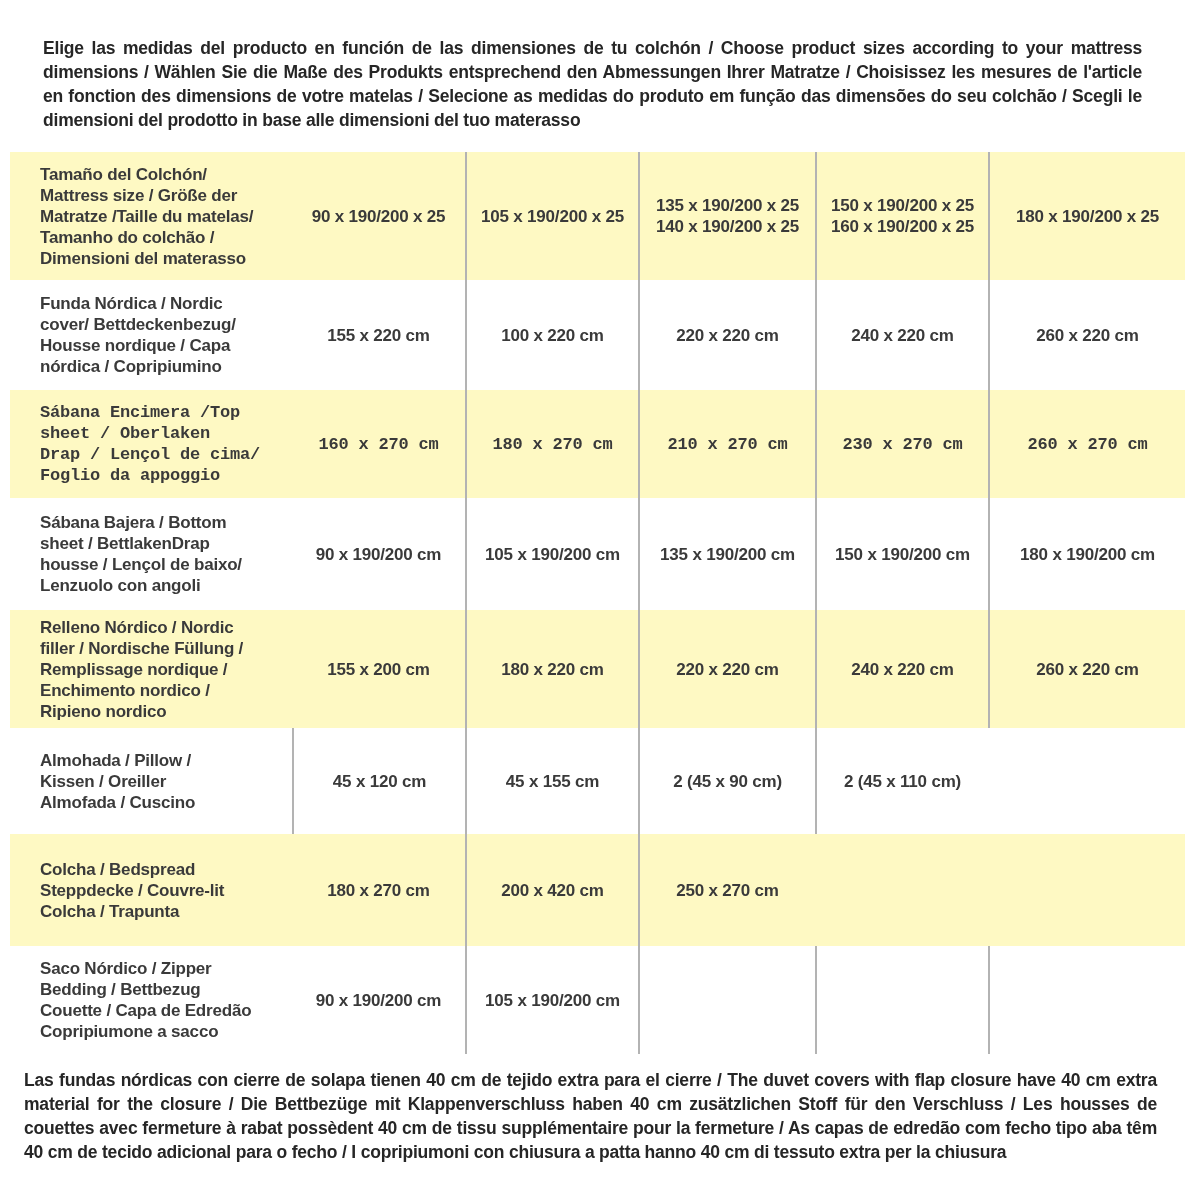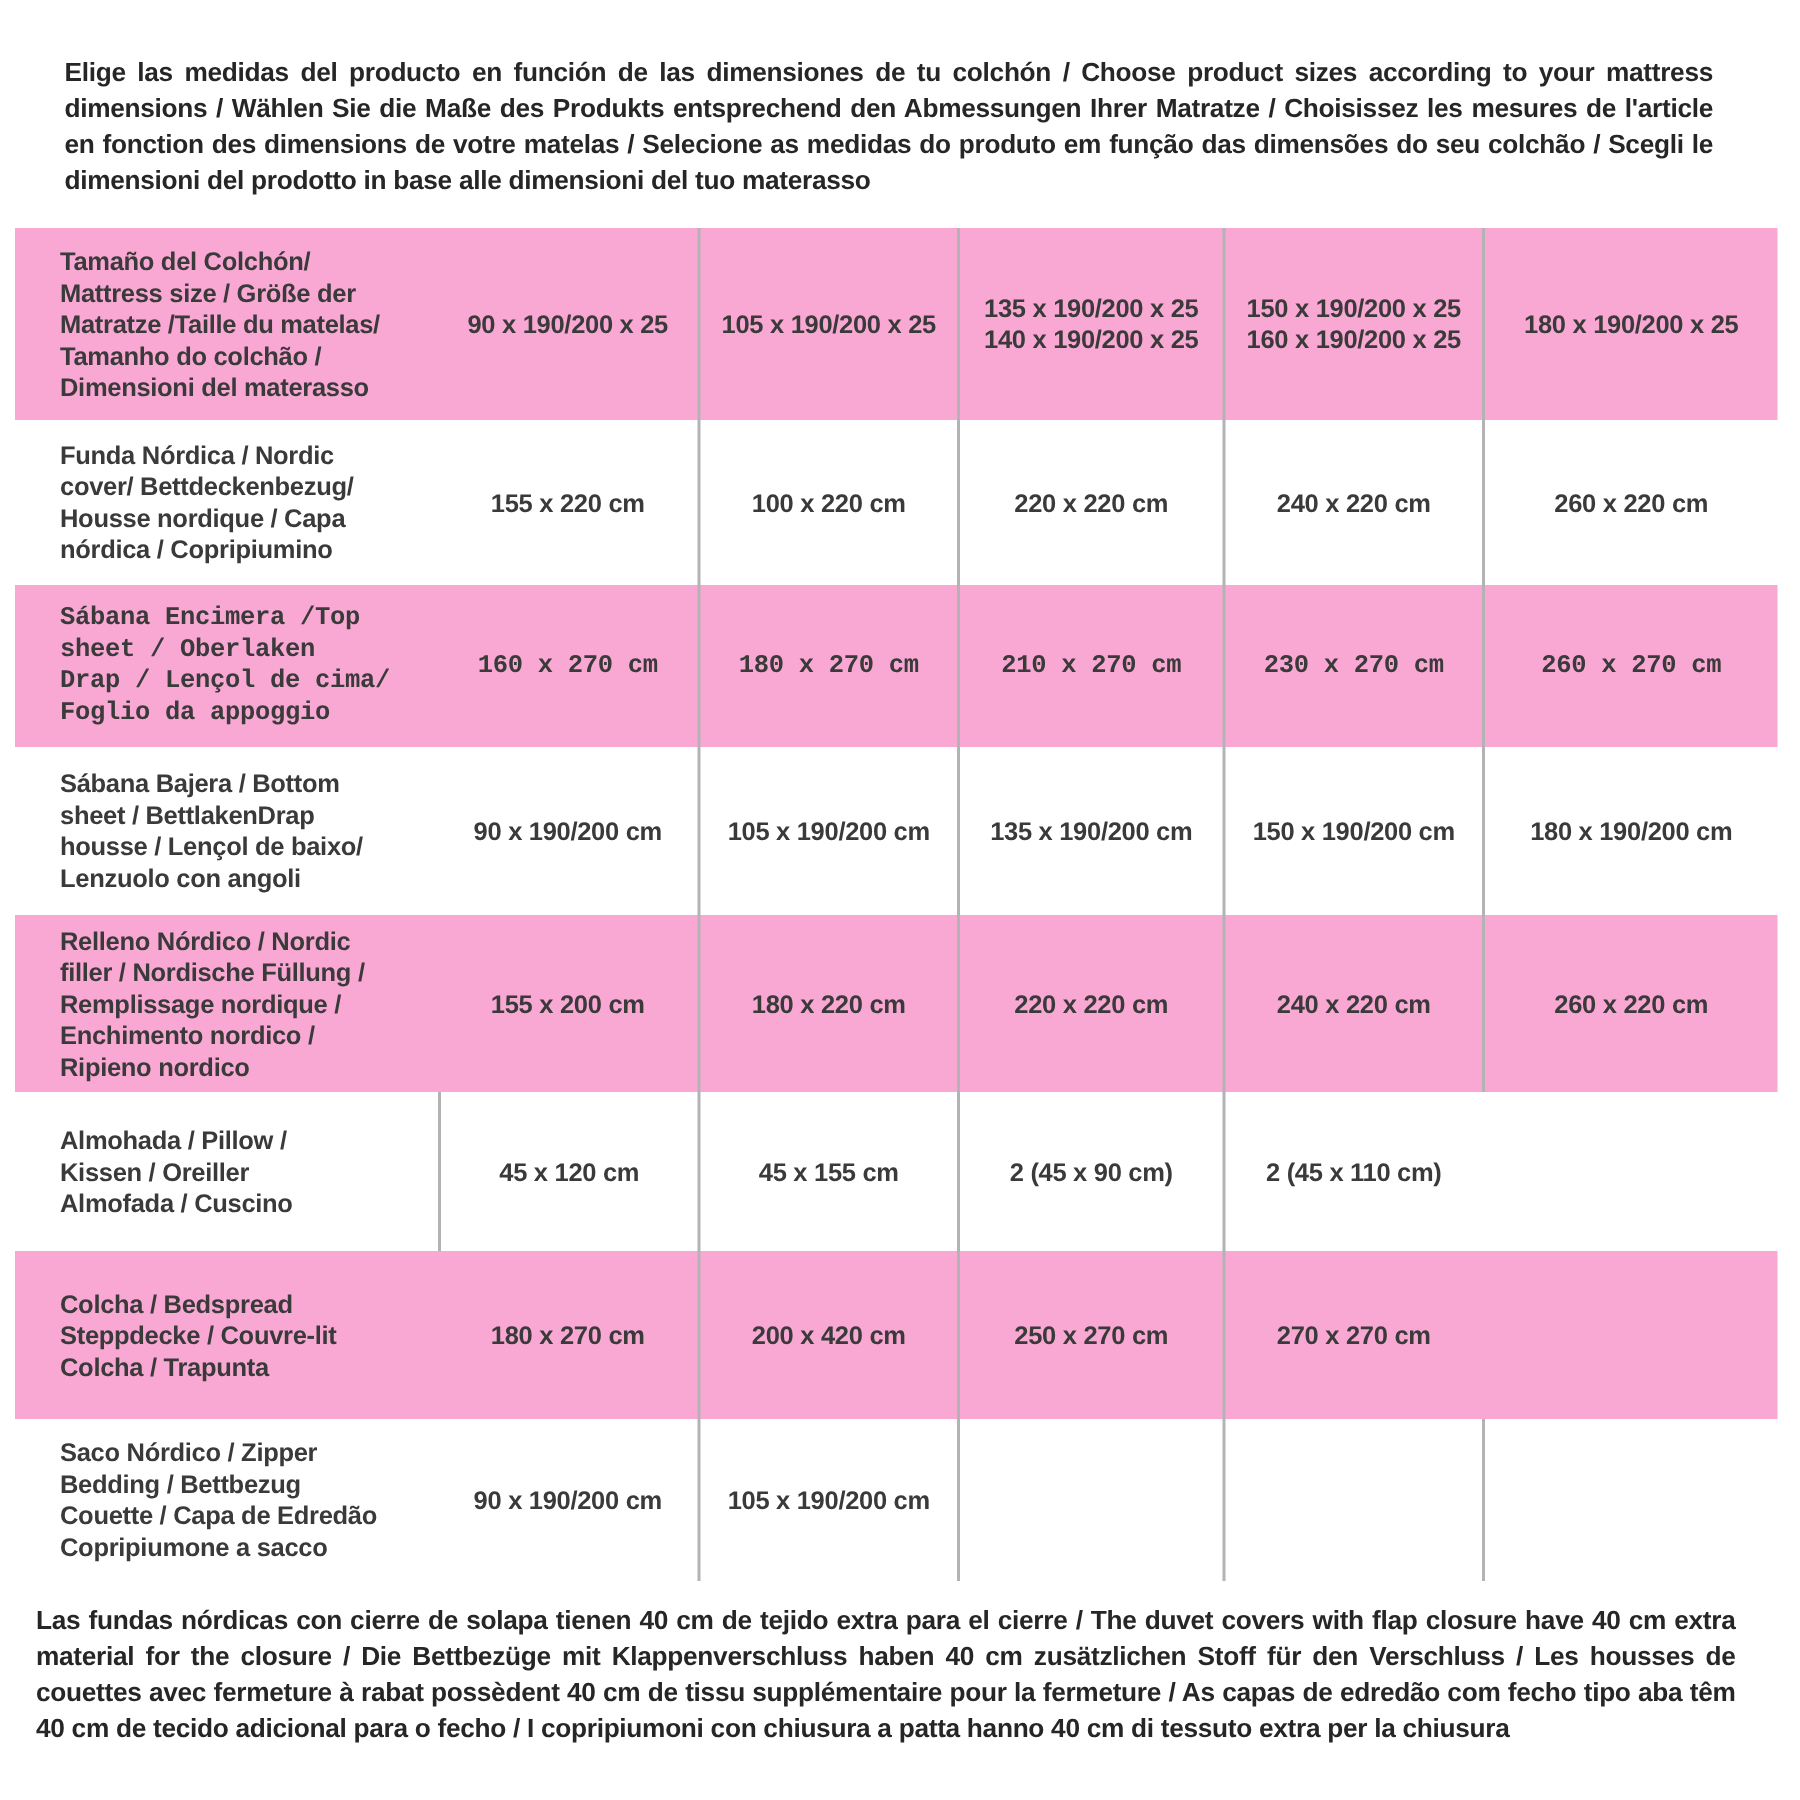--- a/index.html
+++ b/index.html
@@ -20,21 +20,21 @@
   }
   .intro   { padding:36px 58px 0 43px; }
   .footnote{ padding:14px 43px 0 24px; }
 
   .size-table { margin:20px 15px 0 10px; }
 
   .trow {
     display:grid;
     grid-template-columns:282px 173px 173px 177px 173px 1fr;
   }
-  .trow.shade { background:#f9a8d4; }
+  .trow.shade { background:#fef9c3; }
 
   .r0 { min-height:128px; }
   .r1 { min-height:110px; }
   .r2 { min-height:108px;font-family:Liberation Mono, monospace; }
   .r3 { min-height:112px; }
   .r4 { min-height:118px; }
   .r5 { min-height:106px; }
   .r6 { min-height:112px; }
   .r7 { min-height:108px; }
 
@@ -138,21 +138,20 @@
     <div class="cell sep">2 (45 x 110 cm)</div>
   </div>
 
   <div class="trow shade r6">
     <div class="cell label">Colcha / Bedspread
 Steppdecke / Couvre-lit
 Colcha / Trapunta</div>
     <div class="cell">180 x 270 cm</div>
     <div class="cell sep">200 x 420 cm</div>
     <div class="cell sep">250 x 270 cm</div>
-    <div class="cell sep">270 x 270 cm</div>
   </div>
 
   <div class="trow r7">
     <div class="cell label">Saco Nórdico / Zipper
 Bedding / Bettbezug
 Couette  / Capa de Edredão
 Copripiumone a sacco</div>
     <div class="cell">90 x 190/200 cm</div>
     <div class="cell sep">105 x 190/200 cm</div>
     <div class="cell sep"></div>

